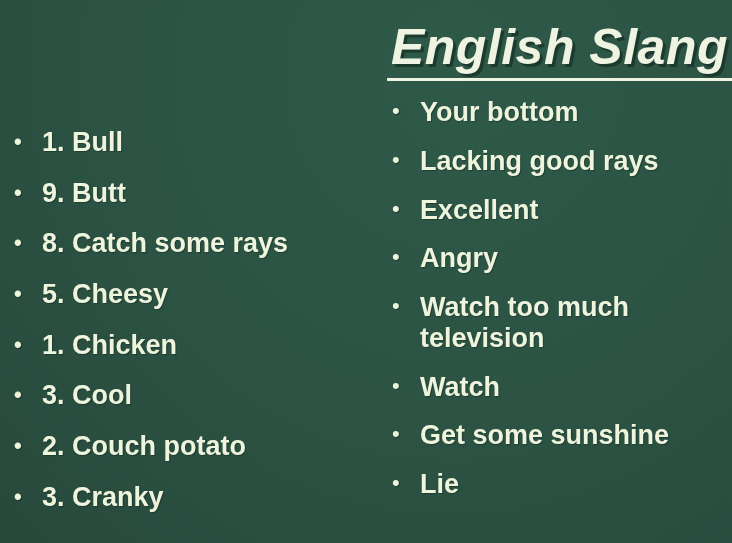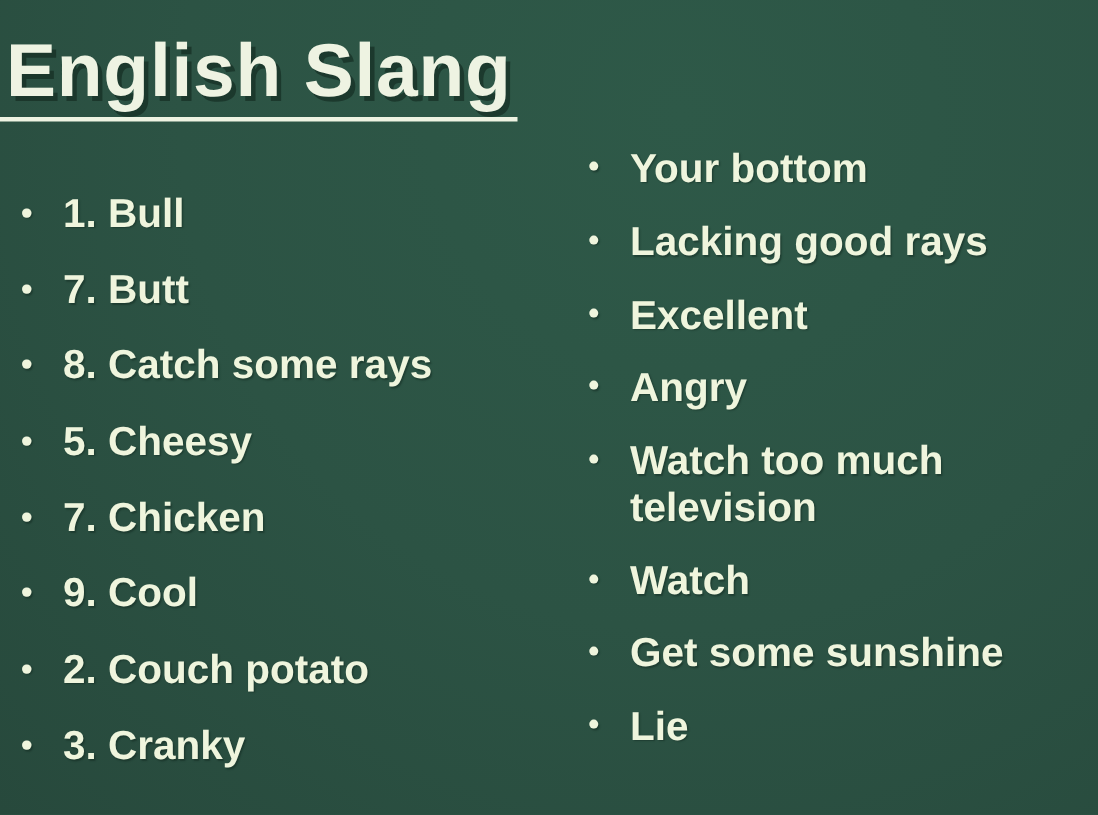--- a/index.html
+++ b/index.html
@@ -22,21 +22,22 @@
     background-image: radial-gradient(ellipse at 62% 14%, #2e5948 0%, #2c5344 52%, #27493c 100%);
     overflow: hidden;
   }
 
   
   #title-block {
     position: absolute;
     left: 0;
     top: 20px;
     width: 732px;
-    text-align: left;
+    text-align: right;
+    font-style: italic;
   }
   #slide-title {
     display: inline-block;
     font-size: 50px;
     font-weight: bold;
     line-height: 1.08;
     color: #eef3e2;
     letter-spacing: 0.5px;
     text-shadow: 3px 3px 0 rgba(14, 34, 26, 0.55);
     border-bottom: 3px solid #eef3e2;
@@ -106,41 +107,41 @@
 
   <div class="column" id="left-column">
 
     <div class="bullet-item">
       <span class="bullet-dot">•</span>
       <span class="bullet-text">1. Bull</span>
     </div>
 
     <div class="bullet-item">
       <span class="bullet-dot">•</span>
-      <span class="bullet-text">7. Butt</span>
+      <span class="bullet-text">9. Butt</span>
     </div>
 
     <div class="bullet-item">
       <span class="bullet-dot">•</span>
       <span class="bullet-text">8. Catch some rays</span>
     </div>
 
     <div class="bullet-item">
       <span class="bullet-dot">•</span>
       <span class="bullet-text">5. Cheesy</span>
     </div>
 
     <div class="bullet-item">
       <span class="bullet-dot">•</span>
-      <span class="bullet-text">7. Chicken</span>
+      <span class="bullet-text">1. Chicken</span>
     </div>
 
     <div class="bullet-item">
       <span class="bullet-dot">•</span>
-      <span class="bullet-text">9. Cool</span>
+      <span class="bullet-text">3. Cool</span>
     </div>
 
     <div class="bullet-item">
       <span class="bullet-dot">•</span>
       <span class="bullet-text">2. Couch potato</span>
     </div>
 
     <div class="bullet-item">
       <span class="bullet-dot">•</span>
       <span class="bullet-text">3. Cranky</span>

